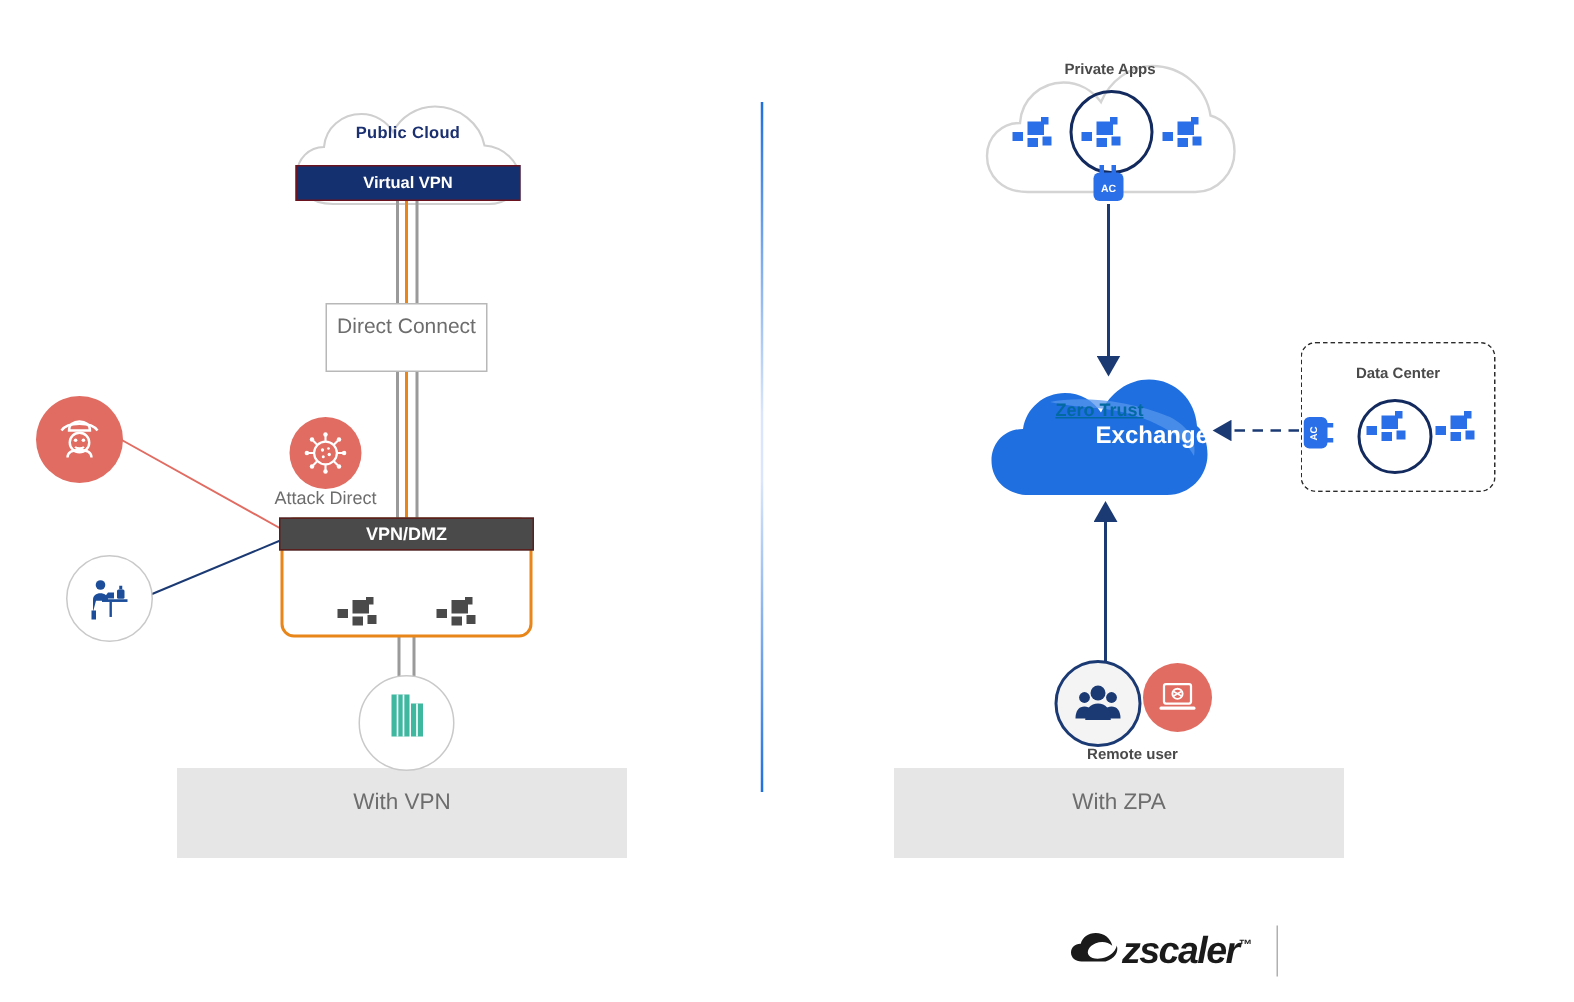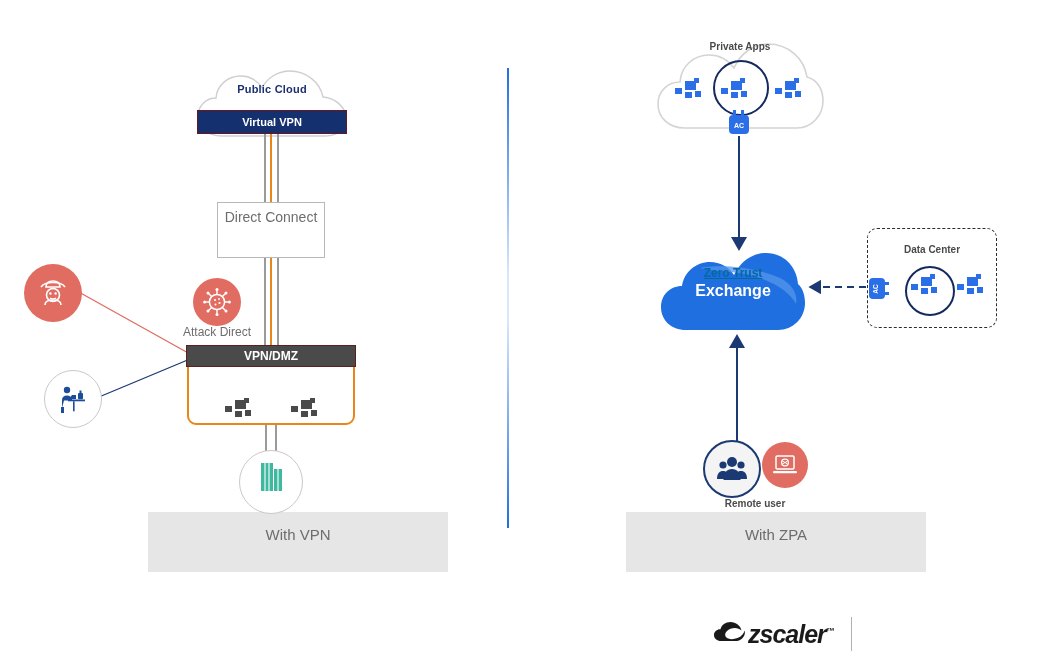--- a/index.html
+++ b/index.html
@@ -44,21 +44,21 @@
     box-sizing: border-box; z-index: 5;
   }
   #public-cloud-label { left: 196px; top: 83px; width: 152px; }
 
   
   .vline { width: 1.6px; }
   .vline.gray { background: #9a9a9a; }
   .vline.orange { background: #e8861a; width: 2.4px; }
 
   #direct-connect-box {
-    left: 217px; top: 202px; width: 108px; height: 56px;
+    left: 217px; top: 202px; width: 108px; height: 46px;
     border: 1px solid #b8b8b8; background: #ffffff; box-sizing: border-box;
     z-index: 4; display: flex; align-items: flex-start; justify-content: center;
     padding-top: 6px;
   }
 
   
   .icon-circle-red {
     border-radius: 50%; background: #e06c62;
     display: flex; align-items: center; justify-content: center;
   }
@@ -91,21 +91,21 @@
   #dmz-servers { left: 187px; top: 396px; width: 168px; height: 24px; z-index: 7; }
 
   
   #hq-circle { left: 239px; top: 450px; width: 62px; height: 62px; z-index: 8;
                background:#fff; border:1px solid #c9c9c9; border-radius:50%; }
   #hq-label { left: 239px; top: 490px; width: 62px; }
 
   
   .caption-bar {
     background: #e6e6e6; display: flex; align-items: flex-start;
-    justify-content: center; padding-top: 14px; box-sizing: border-box; margin-left: 30px;
+    justify-content: center; padding-top: 14px; box-sizing: border-box;
   }
   #caption-vpn { left: 118px; top: 512px; width: 300px; height: 60px; }
   #caption-zpa { left: 596px; top: 512px; width: 300px; height: 60px; }
 
   
   #divider { left: 507px; top: 68px; width: 2px; height: 460px; }
 
   
   #private-cloud-shape { left: 655px; top: 32px; width: 170px; height: 98px; }
   #private-apps-label { left: 655px; top: 41px; width: 170px; }
@@ -335,21 +335,21 @@
     <line x1="866" y1="287" x2="812" y2="287" stroke="#1b3a74" stroke-width="1.8" stroke-dasharray="7,5" marker-end="url(#navyArrow)"></line>
   </svg>
 
   <svg class="abs" id="zte-cloud" viewBox="0 0 146 84">
     <path d="M26,82 C11,82 1,72 1,59 C1,47 10,38 22,38 C24,24 36,14 50,14 C60,14 69,19 74,27
              C80,14 92,5 106,5 C124,5 137,19 138,36 C143,40 145,48 145,55 C145,70 133,82 118,82 Z" fill="#1f6fe0"></path>
     <path d="M40,20 C58,16 92,18 120,30 C132,36 138,46 136,56 C128,40 100,26 70,24 C58,23 48,22 40,20 Z" fill="#5596ec" opacity=".75"></path>
   </svg>
   <div class="abs" id="zte-text" style="text-align:center;">
     <div style="color:#0369a1;font-weight:bold;font-size:12px;line-height:17px;text-decoration:underline;">Zero Trust</div>
-    <div style="color:#fff;font-weight:bold;font-size:16px;line-height:17px;">Exchange</div>
+    <div style="color:#fff;font-weight:bold;font-size:16px;line-height:17px;text-align:right;">Exchange</div>
   </div>
 
   <div class="abs" id="datacenter-box"></div>
   <div class="abs lbl-darkgray-sm" id="datacenter-label" style="font-size:10px;">Data Center</div>
   <div class="abs" id="dc-circle"></div>
   <svg class="abs" style="left:867px;top:228px;width:130px;height:100px;">
     <g fill="#2b6fe8">
       <rect x="44" y="56" width="7" height="6"></rect>
         <rect x="54" y="49" width="11" height="9"></rect>
       <rect x="54" y="60" width="7" height="6"></rect>

